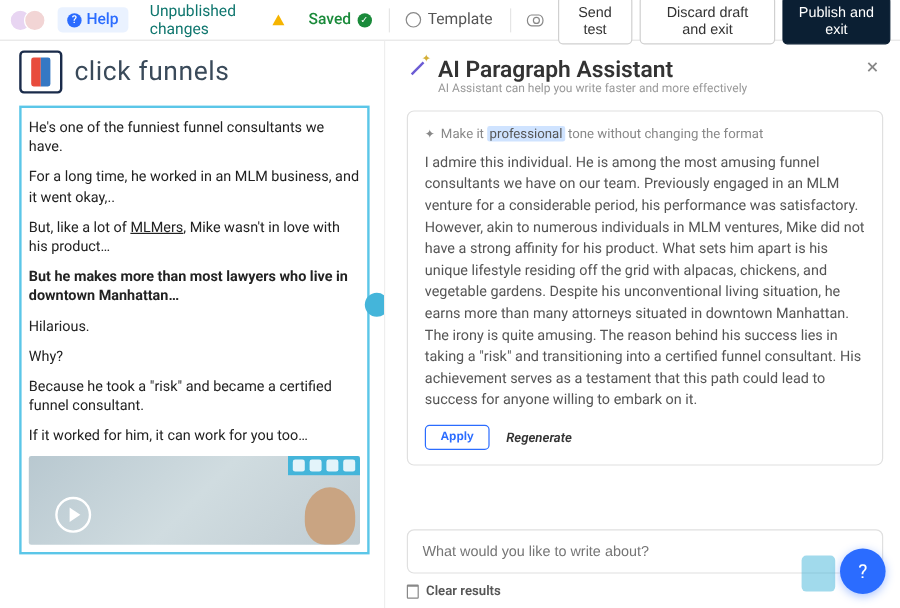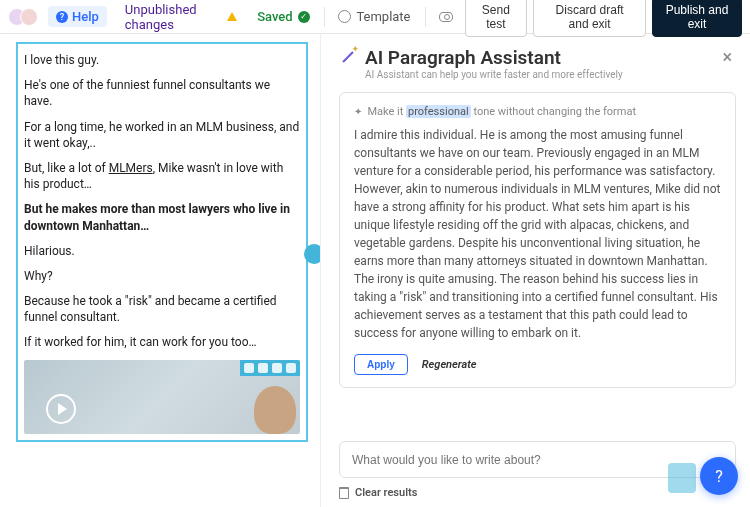--- a/index.html
+++ b/index.html
@@ -4,21 +4,21 @@
 <style>
   * { box-sizing: border-box; margin: 0; padding: 0; }
   body { font-family: -apple-system, BlinkMacSystemFont, "Segoe UI", Roboto, Arial, sans-serif; font-size: 13px; color: #333; background: #fff; width: 750px; height: 507px; overflow: hidden; position: relative; }
   
   .topbar { height: 34px; border-bottom: 1px solid #e5e5e5; display: flex; align-items: center; padding: 0 8px; gap: 6px; }
   .avatars { display: flex; align-items: center; margin-right: 4px; }
   .avatar { width: 18px; height: 18px; border-radius: 50%; background: #f2d5d5; border: 1px solid #fff; margin-left: -6px; }
   .avatar:first-child { margin-left: 0; background: #e8d5f2; }
   .help-pill { background: #eaf2ff; color: #2b6cff; border-radius: 4px; padding: 3px 8px; display: flex; align-items: center; gap: 4px; font-weight: 500; cursor: pointer; }
   .help-pill .qmark { width: 12px; height: 12px; border-radius: 50%; background: #2b6cff; color: #fff; font-size: 9px; display: flex; align-items: center; justify-content: center; }
-  .unpub { margin-left: 12px; display: flex; align-items: center; gap: 6px; color: #4c1d95; }
+  .unpub { margin-left: 12px; display: flex; align-items: center; gap: 6px; color: #0f766e; }
   .tri-warn { width: 0; height: 0; border-left: 5px solid transparent; border-right: 5px solid transparent; border-bottom: 9px solid #f5b400; }
   .saved { margin-left: 14px; display: flex; align-items: center; gap: 5px; color: #1a8a3a; font-weight: 500; }
   .check-circle { width: 12px; height: 12px; border-radius: 50%; background: #1a8a3a; color: #fff; font-size: 8px; display: flex; align-items: center; justify-content: center; }
   .divider-v { width: 1px; height: 20px; background: #e5e5e5; margin: 0 8px; }
   .tmpl { display: flex; align-items: center; gap: 5px; color: #555; cursor: pointer; }
   .gear-ico { width: 13px; height: 13px; border: 1.5px solid #888; border-radius: 50%; position: relative; }
   .eye-ico { width: 16px; height: 10px; border: 1.5px solid #888; border-radius: 60% / 100%; position: relative; }
   .eye-ico::after { content: ""; position: absolute; top: 1px; left: 4px; width: 4px; height: 4px; border: 1.5px solid #888; border-radius: 50%; }
   .btn { border: 1px solid #d0d0d0; background: #fff; border-radius: 4px; padding: 5px 10px; font-size: 12px; cursor: pointer; font-weight: 500; color: #333; }
   .btn-dark { background: #0b1f33; color: #fff; border-color: #0b1f33; }
@@ -99,22 +99,28 @@
   <div class="divider-v"></div>
   <span class="eye-ico"></span>
   <div class="spacer"></div>
   <button class="btn">Send test</button>
   <button class="btn">Discard draft and exit</button>
   <button class="btn btn-dark">Publish and exit</button>
 </div>
 
 <div class="main">
   <div class="editor">
+    <div class="logo-row">
+      <div class="logo-box">
+        <div class="logo-left"></div>
+          <div class="logo-right"></div>
+      </div>
+      <span class="logo-text">click funnels</span>
+    </div>
     <div class="content-box">
-      <p>I love this guy.</p>
       <p>He's one of the funniest funnel consultants we have.</p>
       <p>For a long time, he worked in an MLM business, and it went okay,..</p>
       <p><span>But, like a lot of </span><span class="ul">MLMers</span><span>, Mike wasn't in love with his product…</span></p>
       <p class="bold">But he makes more than most lawyers who live in downtown Manhattan…</p>
       <p>Hilarious.</p>
       <p>Why?</p>
       <p>Because he took a "risk" and became a certified funnel consultant.</p>
       <p>If it worked for him, it can work for you too…</p>
       <div class="video-row">
         <div class="video-thumb">

